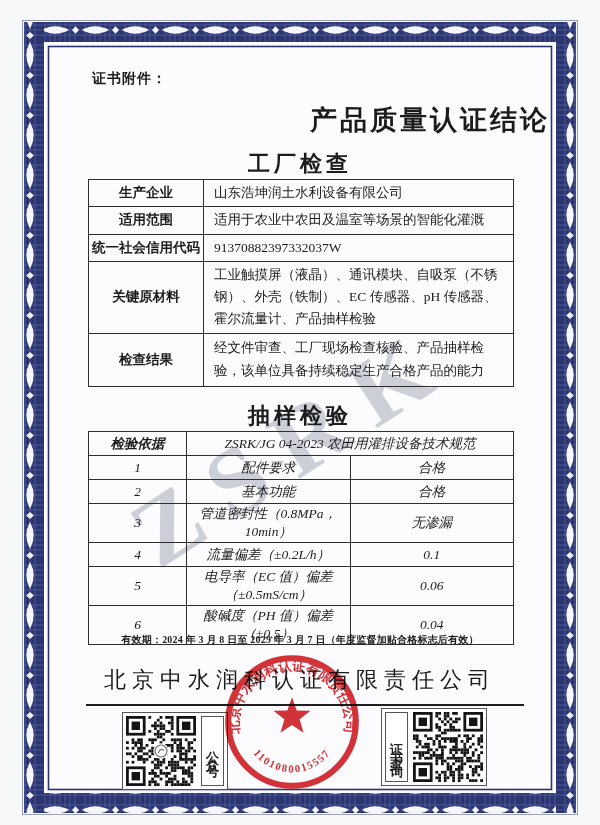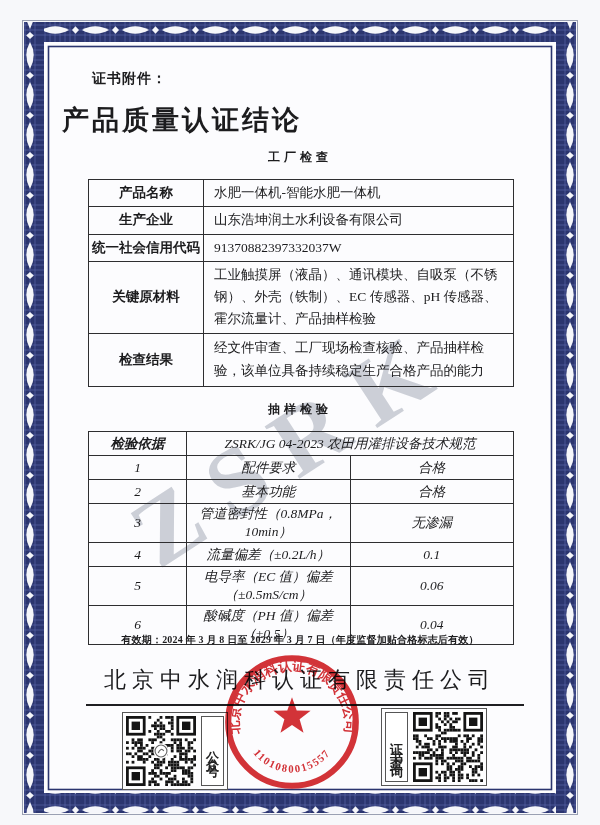--- a/index.html
+++ b/index.html
@@ -16,23 +16,23 @@
     position:absolute;left:84px;top:390px;width:420px;height:120px;
     z-index:1;text-align:center;
     font-size:96px;font-weight:600;letter-spacing:24px;line-height:110px;
     color:rgba(152,158,174,0.48);
     transform:rotate(-33deg);
     pointer-events:none;user-select:none;
   }
   
   .content{position:absolute;left:50px;top:48px;width:500px;height:576px;z-index:2;}
   .attach{position:absolute;left:42px;top:22px;font-size:14px;font-weight:bold;letter-spacing:1px;}
-  .title{position:absolute;left:12px;top:54px;width:100%;text-align:left;
+  .title{position:absolute;left:0;top:54px;width:100%;text-align:right;
          font-size:27px;font-weight:bold;letter-spacing:3px;}
-  .section-h{position:absolute;width:100%;text-align:center;font-size:12px;font-weight:bold;letter-spacing:4px;}
+  .section-h{position:absolute;width:100%;text-align:center;font-size:22px;font-weight:bold;letter-spacing:4px;}
   .h-factory{top:101px;}
   .h-sampling{top:353px;}
   table{border-collapse:collapse;table-layout:fixed;}
   td{border:1px solid #2e2e30;font-size:13.5px;padding:1px 6px;vertical-align:middle;}
   .t1{position:absolute;left:38px;top:131px;width:426px;}
   .t1 .lbl{width:110px;text-align:center;font-weight:bold;padding:1px 2px;}
   .t1 .val{text-align:left;padding:2px 10px;line-height:1.65;}
   .t2{position:absolute;left:38px;top:383px;width:426px;font-style:italic;}
   .t2 td{text-align:center;height:21px;}
   .t2 .c-no{width:85px;}
@@ -90,27 +90,27 @@
 
 <div class="content">
 
   <div class="attach">证书附件：</div>
   <div class="title">产品质量认证结论</div>
 
   <div class="section-h h-factory">工厂检查</div>
 
   <table class="t1">
     <tbody>
-        <tr>
-      <td class="lbl" style="height:23px;">产品名称</td>
-      <td class="val">水肥一体机-智能水肥一体机</td>
-    </tr>
     <tr>
       <td class="lbl" style="height:22px;">生产企业</td>
       <td class="val">山东浩坤润土水利设备有限公司</td>
+    </tr>
+    <tr>
+      <td class="lbl" style="height:24px;">适用范围</td>
+      <td class="val">适用于农业中农田及温室等场景的智能化灌溉</td>
     </tr>
     <tr>
       <td class="lbl" style="height:22px;">统一社会信用代码</td>
       <td class="val">91370882397332037W</td>
     </tr>
     <tr>
       <td class="lbl" style="height:48px;">关键原材料</td>
       <td class="val">工业触摸屏（液晶）、通讯模块、自吸泵（不锈钢）、外壳（铁制）、EC 传感器、pH 传感器、霍尔流量计、产品抽样检验</td>
     </tr>
     <tr>

